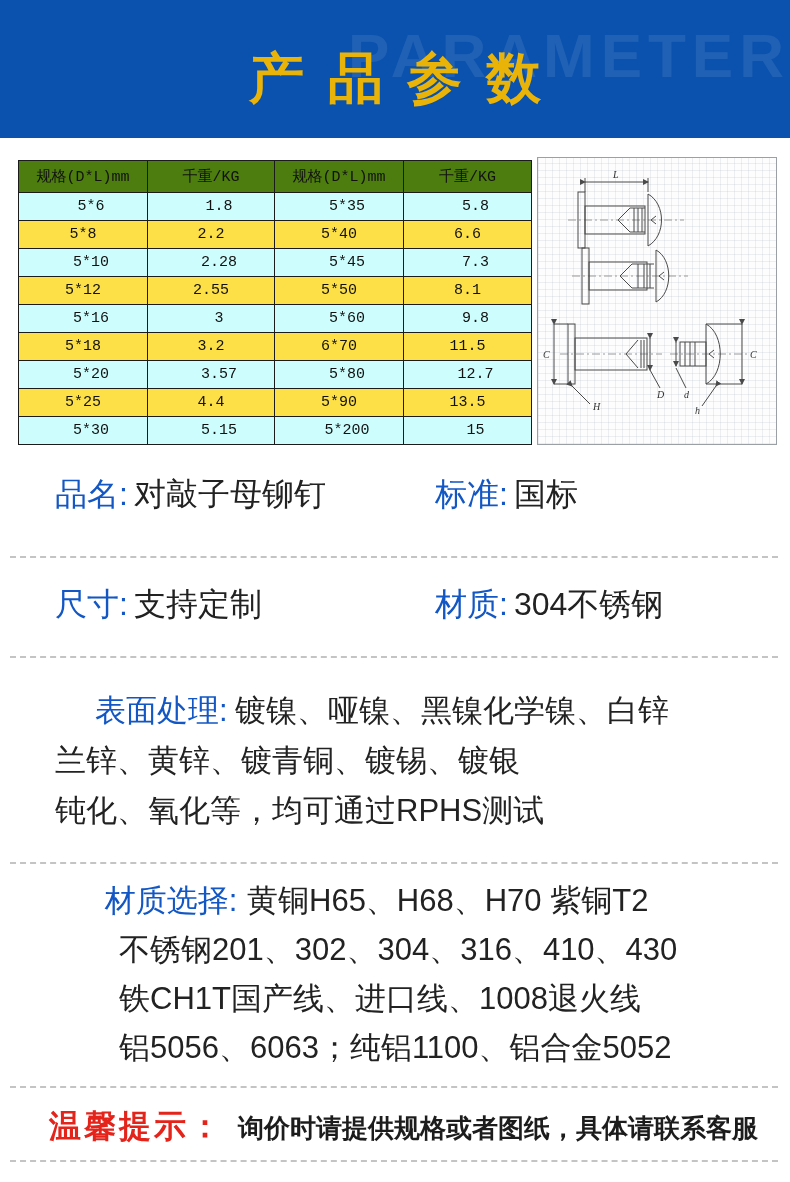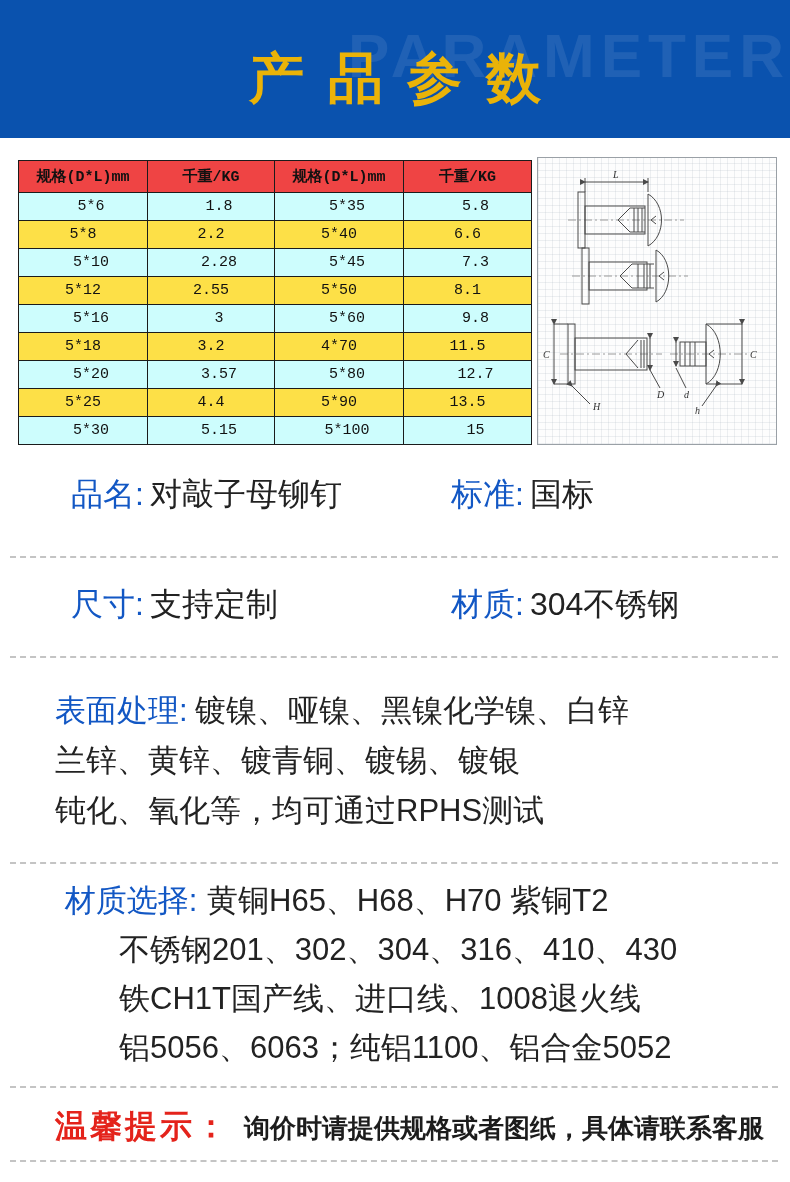--- a/index.html
+++ b/index.html
@@ -21,57 +21,57 @@
   
   .spec-table{
     position:absolute;left:18px;top:160px;border-collapse:collapse;
     font-family:"Liberation Mono","DejaVu Sans Mono",monospace;font-size:15px;color:#111;
     table-layout:fixed;
   }
   .spec-table th,.spec-table td{
     border:1px solid #1b1b1b;text-align:center;vertical-align:middle;
     padding:0;overflow:hidden;white-space:nowrap;
   }
-  .spec-table th{height:31px;background:#ef4444;font-weight:bold;}
+  .spec-table th{height:31px;background:#4d7c0f;font-weight:normal;}
   .spec-table td{height:27px;}
   .col-a{width:129px}.col-b{width:127px}.col-c{width:129px}.col-d{width:128px}
   tr.r-cyan td{background:#cdfdfd;padding-left:16px;}
   tr.r-pink td{background:#fde047;}
   
   .diagram-box{
     position:absolute;left:537px;top:157px;width:238px;height:286px;
     border:1px solid #9aa0a6;background-color:#fdfdfd;
     background-image:
       repeating-linear-gradient(0deg, rgba(175,185,195,0.22) 0 1px, transparent 1px 7px),
       repeating-linear-gradient(90deg, rgba(175,185,195,0.22) 0 1px, transparent 1px 7px);
   }
   .diagram-box svg{display:block;width:238px;height:286px;}
   .dim-label{font-family:"Liberation Serif","DejaVu Serif",serif;font-style:italic;font-size:10px;fill:#333;}
   
-  .pair{position:absolute;white-space:nowrap;font-size:32px;line-height:44px;margin-left:16px;}
+  .pair{position:absolute;white-space:nowrap;font-size:32px;line-height:44px;}
   .pair .lbl{color:#1257c4;}
   .pair .val{color:#222;margin-left:6px;}
   .row-a{top:472px;} .row-b{top:582px;}
   .pos-left{left:55px;} .pos-right{left:435px;}
   
   .divider{position:absolute;left:10px;width:768px;height:0;border-top:2px dashed #c4c4c4;}
   .dv1{top:556px}.dv2{top:656px}.dv3{top:862px}.dv4{top:1086px}.dv5{top:1160px}
   
   .block{position:absolute;left:55px;width:720px;font-size:31px;}
   .block .line{line-height:50px;white-space:nowrap;color:#222;}
-  .block .lead .blbl{color:#1257c4;display:inline-block;}
+  .block .lead .blbl{color:#1257c4;display:inline-block;margin-left:40px;}
   .surface-block{top:686px;}
   .surface-block .blbl{width:140px;}
   .surface-block .indent{}
   .material-block{top:876px;}
   .material-block .line{line-height:49px;}
   .material-block .blbl{width:152px;text-align:center;}
   .material-block .indent{margin-left:64px;}
   
-  .notice{position:absolute;left:55px;top:1104px;width:720px;white-space:nowrap;line-height:44px;}
+  .notice{position:absolute;left:49px;top:1104px;width:720px;white-space:nowrap;line-height:44px;}
   .notice .nlbl{color:#e4231b;font-size:32px;font-weight:bold;letter-spacing:3px;}
   .notice .ntxt{color:#1c1c1c;font-size:26px;font-weight:bold;margin-left:14px;}
 </style>
 </head>
 <body>
 
 <div class="banner">
   <div class="banner-ghost">PARAMETER</div>
   <h1 class="banner-title">产品参数</h1>
 </div>
@@ -118,39 +118,39 @@
     </tr>
     <tr class="r-cyan">
       <td>5*16</td>
       <td>3</td>
       <td>5*60</td>
       <td>9.8</td>
     </tr>
     <tr class="r-pink">
       <td>5*18</td>
       <td>3.2</td>
-      <td>4*70</td>
+      <td>6*70</td>
       <td>11.5</td>
     </tr>
     <tr class="r-cyan">
       <td>5*20</td>
       <td>3.57</td>
       <td>5*80</td>
       <td>12.7</td>
     </tr>
     <tr class="r-pink">
       <td>5*25</td>
       <td>4.4</td>
       <td>5*90</td>
       <td>13.5</td>
     </tr>
     <tr class="r-cyan">
       <td>5*30</td>
       <td>5.15</td>
-      <td>5*100</td>
+      <td>5*200</td>
       <td>15</td>
     </tr>
   </tbody>
 </table>
 
 <div class="diagram-box">
   <svg viewBox="0 0 238 286">
     <g stroke="#4a4a4a" stroke-width="1" fill="none">
       <defs>
         <marker id="ah" markerWidth="7" markerHeight="7" refX="5" refY="3" orient="auto">

